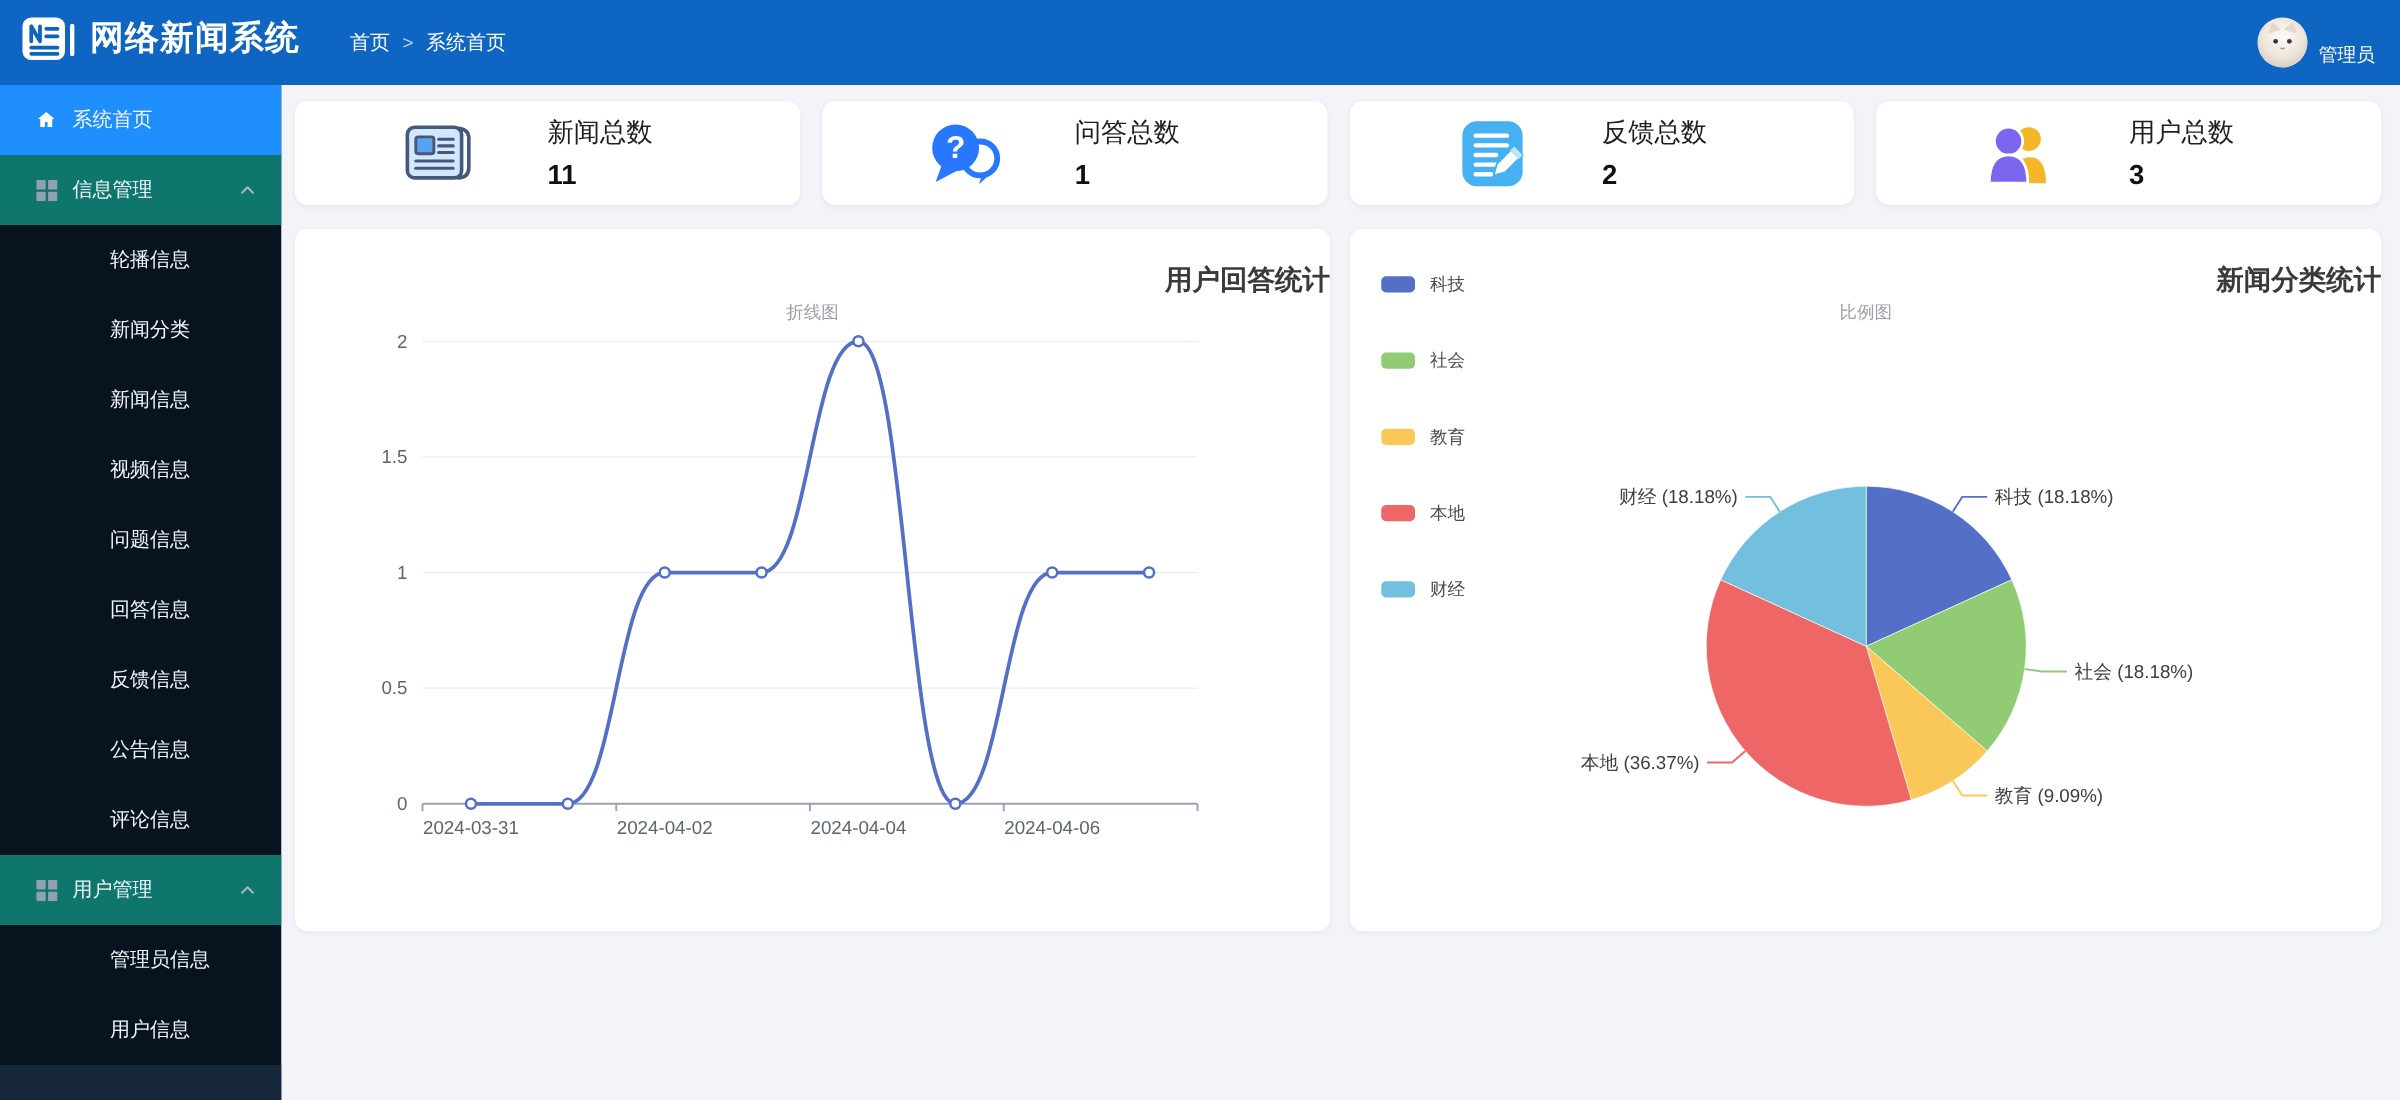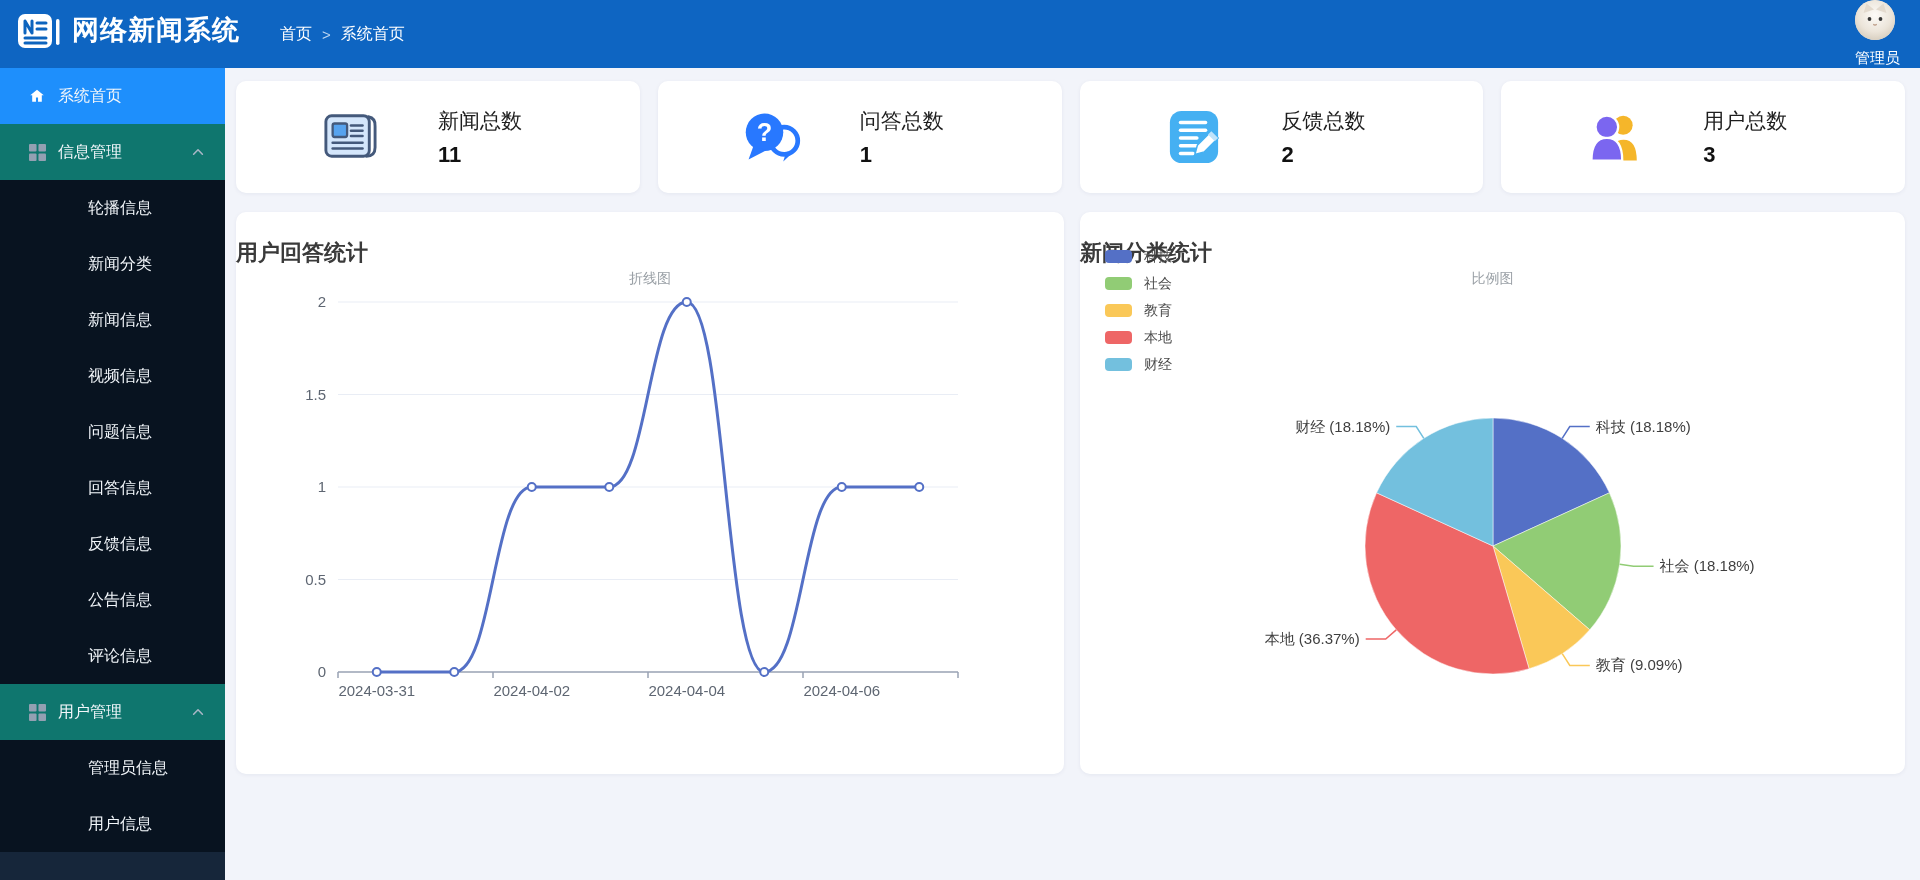--- a/index.html
+++ b/index.html
@@ -7,54 +7,54 @@
 
   
   .app-header { position:absolute; left:0; top:0; width:1920px; height:68px; background:#0e65c2;
     display:flex; align-items:center; padding:0 20px 0 16px; color:#fff; }
   .logo-box { display:flex; align-items:flex-start; }
   .app-title { font-size:27px; font-weight:bold; margin-left:10px; letter-spacing:1px; }
   .breadcrumb { display:flex; align-items:center; margin-left:40px; font-size:16px; gap:10px; }
   .crumb { color:#fff; cursor:pointer; }
   .crumb-sep { color:#bcd6f2; font-size:15px; }
   .header-spacer { flex:1; }
-  .user-box { display:flex; align-items:flex-start; gap:9px;flex-direction:column; }
+  .user-box { display:flex; align-items:flex-end; gap:9px; }
   .avatar { width:40px; height:40px; border-radius:50%; overflow:hidden; background:#e9e2d8; }
   .user-name { font-size:15px; color:#fff; }
 
   
   .sidebar { position:absolute; left:0; top:68px; width:225px; height:812px; background:#081320; }
   .side-row { height:56px; display:flex; align-items:center; padding-left:28px; color:#f2f6fa;
     font-size:16px; cursor:pointer; position:relative; }
   .side-row .mi { width:18px; height:18px; display:flex; align-items:center; justify-content:center; margin-right:12px; }
   .side-row.group { background:#0f766e; }
   .side-row.active { background:#1e8ffc; }
   .side-row.sub { padding-left:88px; }
   .side-row .chev { position:absolute; right:20px; top:21px; }
   .side-row.partial { background:#16263a; height:28px; }
 
   
   .main { position:absolute; left:225px; top:68px; width:1695px; height:812px; padding:13px 15px 0 11px; }
   .stats-row { display:flex; gap:18px; }
-  .stat-card { flex:1; height:112px; background:#fff; border-radius:10px; box-shadow:0 1px 4px rgba(20,40,80,.06);
+  .stat-card { flex:1; height:83px; background:#fff; border-radius:10px; box-shadow:0 1px 4px rgba(20,40,80,.06);
     display:flex; align-items:center; padding-left:84px; }
   .stat-icon { width:60px; height:58px; display:flex; align-items:center; justify-content:center; margin-right:58px; }
   .stat-text { display:flex; flex-direction:column; gap:7px; }
   .stat-label { font-size:21px; color:#1e1e1e; }
   .stat-value { font-size:22px; font-weight:bold; color:#111; }
 
   .charts-row { display:flex; gap:16px; margin-top:19px; }
   .chart-card { position:relative; height:562px; background:#fff; border-radius:10px; box-shadow:0 1px 4px rgba(20,40,80,.06); }
   .chart-card.line { width:828px; }
   .chart-card.pie { flex:1; }
-  .chart-title { position:absolute; top:26px; left:0; right:0; text-align:left; font-size:22px; font-weight:bold; color:#3a3a3a; }
+  .chart-title { position:absolute; top:26px; left:0; right:0; text-align:right; font-size:22px; font-weight:bold; color:#3a3a3a; }
   .chart-subtitle { position:absolute; top:58px; left:0; right:0; text-align:center; font-size:14px; color:#9aa0a6; }
   .chart-svg { position:absolute; inset:0; width:100%; height:100%; }
 
-  .pie-legend { position:absolute; top:31px; left:25px; display:flex; flex-direction:column; }
+  .pie-legend { position:absolute; top:31px; left:25px; display:flex; flex-direction:column;gap:34px; }
   .legend-item { height:27px; display:flex; align-items:center; cursor:pointer; }
   .legend-swatch { width:27px; height:13px; border-radius:4px; }
   .legend-label { margin-left:12px; font-size:14px; color:#4a4a4a; }
 </style>
 </head>
 <body>
 
 <div class="app-header">
   <div class="logo-box">
     <span>

